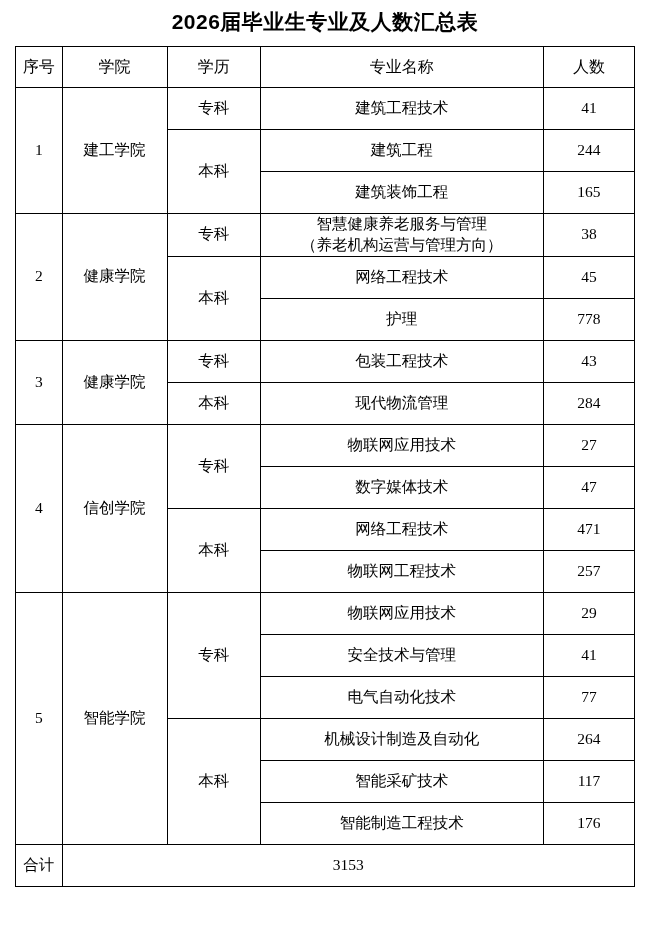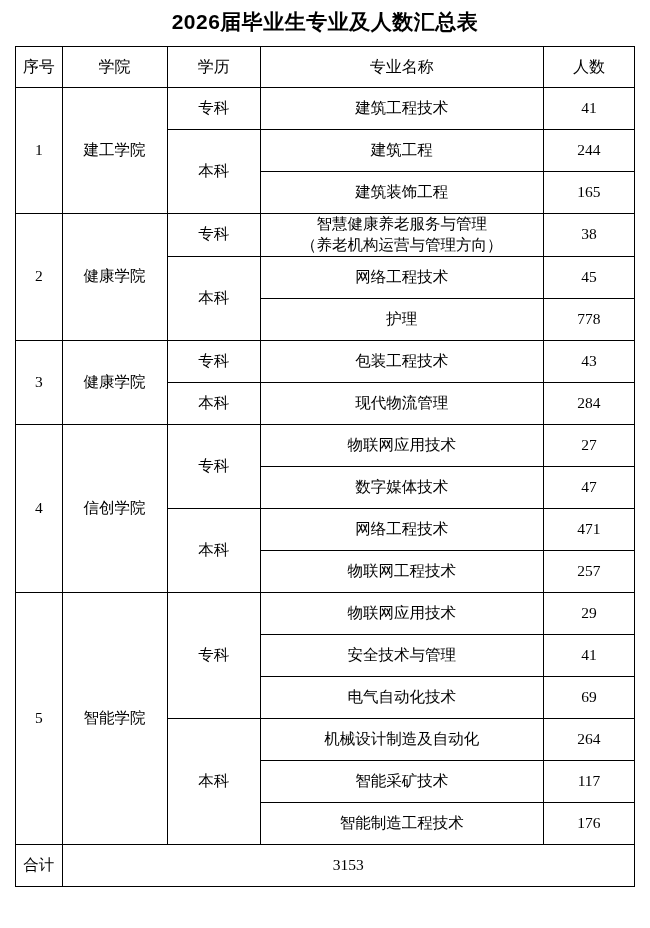--- a/index.html
+++ b/index.html
@@ -175,21 +175,21 @@
         <td rowspan="3">专科</td>
         <td>物联网应用技术</td>
         <td>29</td>
       </tr>
       <tr>
         <td>安全技术与管理</td>
         <td>41</td>
       </tr>
       <tr>
         <td>电气自动化技术</td>
-        <td>69</td>
+        <td>77</td>
       </tr>
       <tr>
         <td rowspan="3">本科</td>
         <td>机械设计制造及自动化</td>
         <td>264</td>
       </tr>
       <tr>
         <td>智能采矿技术</td>
         <td>117</td>
       </tr>

